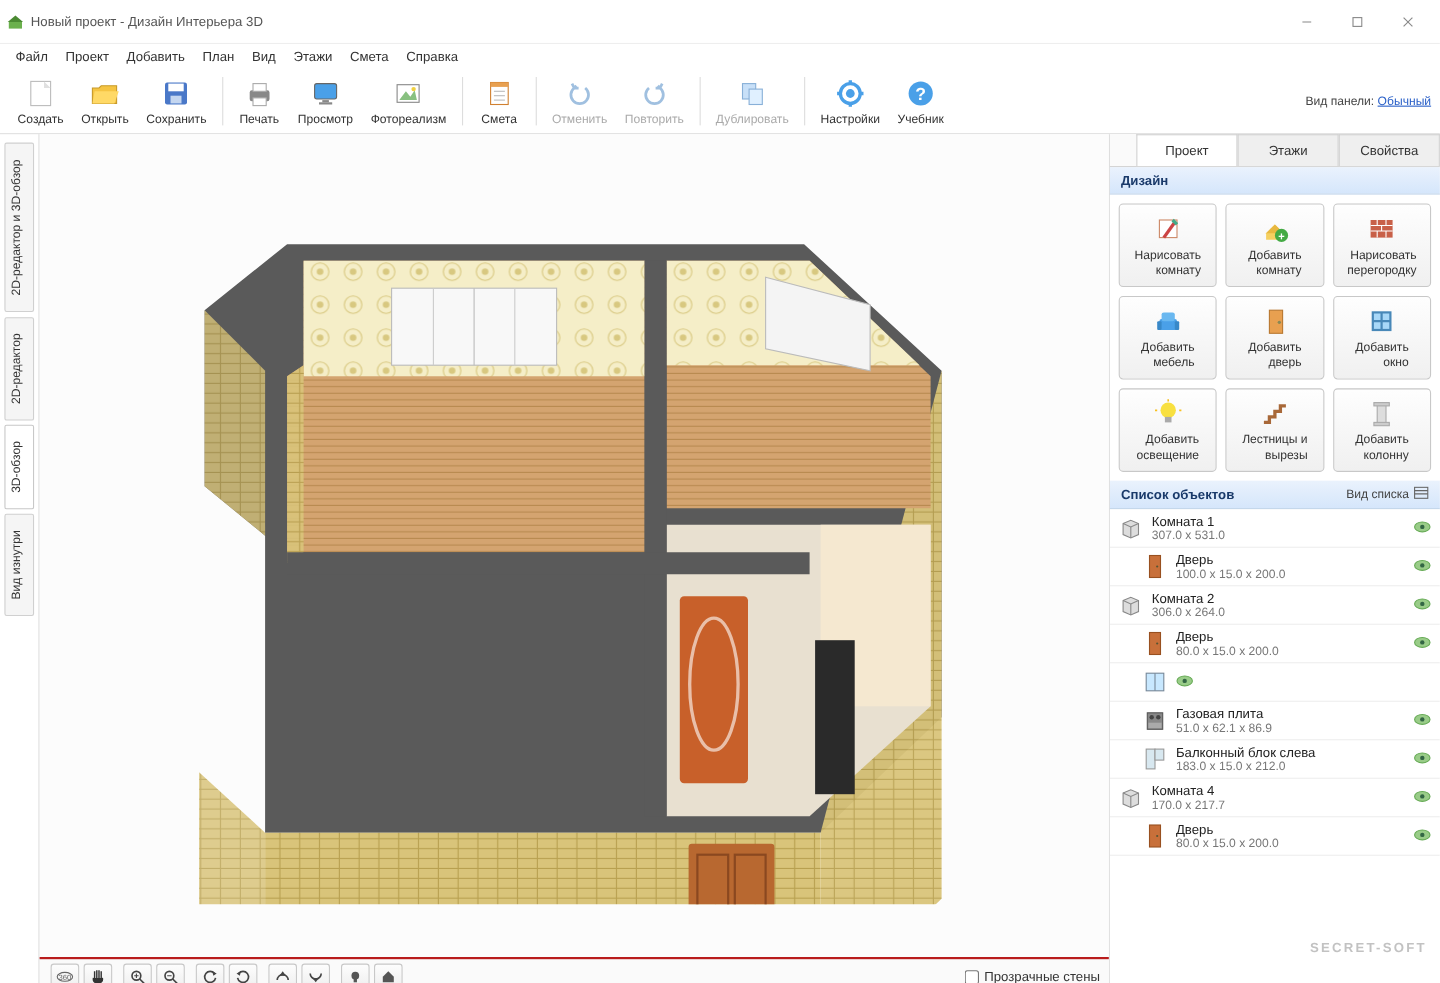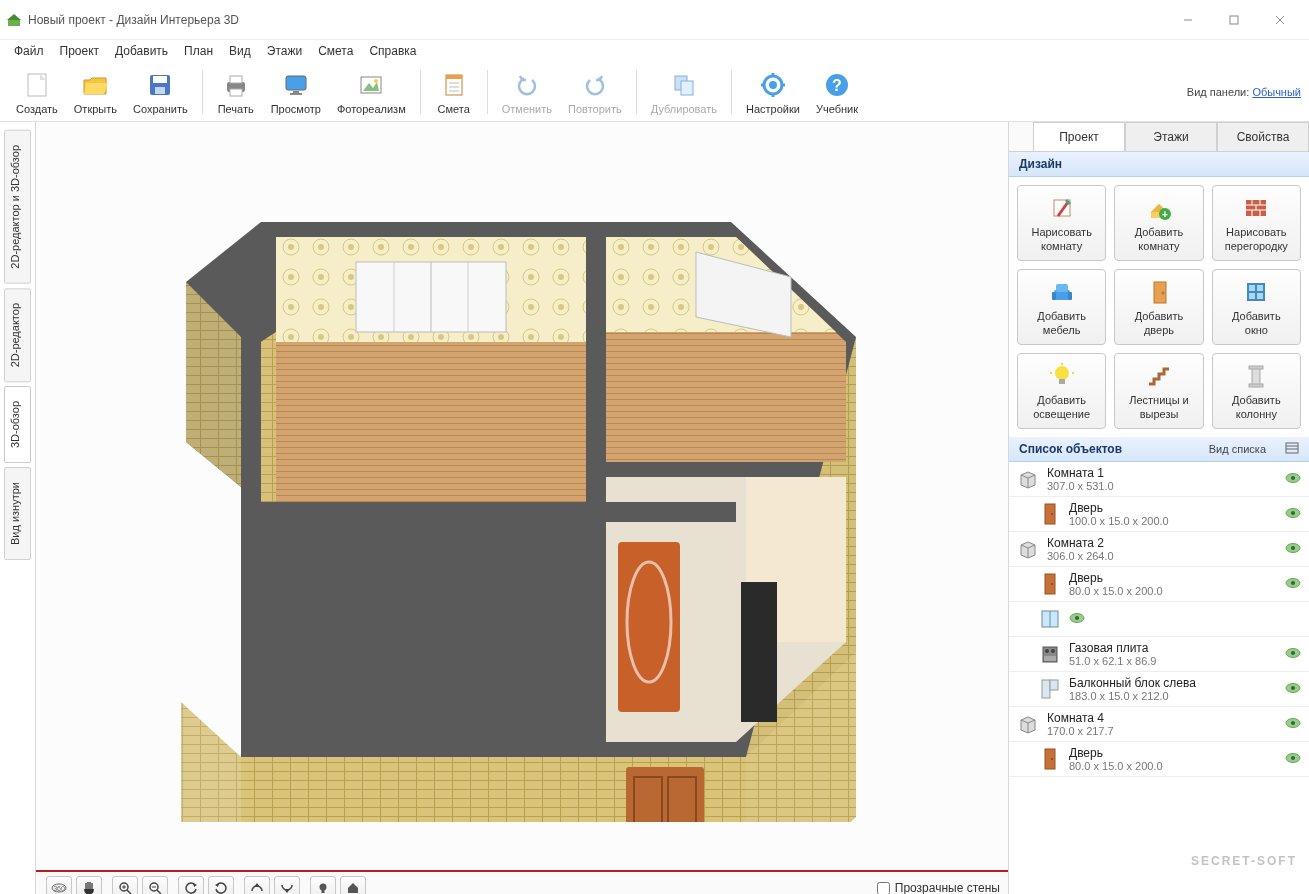--- a/index.html
+++ b/index.html
@@ -48,25 +48,25 @@
 .vt-spacer { flex: 1; }
 .vt-check { display: flex; align-items: center; font-size: 12px; color: #333; }
 .vt-check input { margin-right: 5px; }
 
 
 .right-panel { width: 300px; display: flex; flex-direction: column; background: #fafafa; }
 .rp-tabs { display: flex; height: 30px; border-bottom: 1px solid #d0d0d0; padding-left: 24px; }
 .rp-tab { flex: 1; display: flex; align-items: center; justify-content: center; font-size: 12px; border: 1px solid #d0d0d0; border-bottom: none; background: #efefef; cursor: pointer; }
 .rp-tab.selected { background: #fff; font-weight: 500; }
 .rp-section-header { background: linear-gradient(#eaf2fd, #d5e6fb); border-bottom: 1px solid #b8cfe8; padding: 5px 10px; font-weight: bold; font-size: 12px; color: #1a3a6a; display: flex; align-items: center; justify-content: space-between;}
-.rp-section-header .right-sub { font-weight: normal; font-size: 11px; color: #444; display:flex; align-items:center; gap:19px;}
+.rp-section-header .right-sub { font-weight: normal; font-size: 11px; color: #444; display:flex; align-items:center; gap:4px;}
 .rp-design-grid { padding: 8px; display: grid; grid-template-columns: repeat(3, 1fr); gap: 8px; background: #fff; }
 .design-btn { border: 1px solid #c8c8c8; border-radius: 4px; background: linear-gradient(#fefefe,#f0f0f0); display: flex; flex-direction: column; align-items: center; justify-content: center; padding: 6px 2px; cursor: pointer; height: 76px; }
 .design-btn .d-icon { width: 30px; height: 30px; display:flex; align-items:center; justify-content:center; }
-.design-btn .d-label { font-size: 11px; text-align: center; line-height: 1.2; margin-top: 3px; }
+.design-btn .d-label { font-size: 11px; text-align: right; line-height: 1.2; margin-top: 3px; }
 
 .obj-list { flex: 1; overflow-y: auto; background: #fff; }
 .obj-item { display: flex; align-items: center; padding: 4px 6px; border-bottom: 1px solid #eee; cursor: pointer; }
 .obj-item .indent { width: 22px; }
 .obj-item .o-icon { width: 26px; height: 26px; margin-right: 6px; display:flex; align-items:center; justify-content:center; }
 .obj-item .o-text { flex: 1; }
 .obj-item .o-title { font-size: 12px; color: #222; }
 .obj-item .o-dims { font-size: 11px; color: #777; }
 .obj-item .eye { width: 18px; height: 14px; }
 

